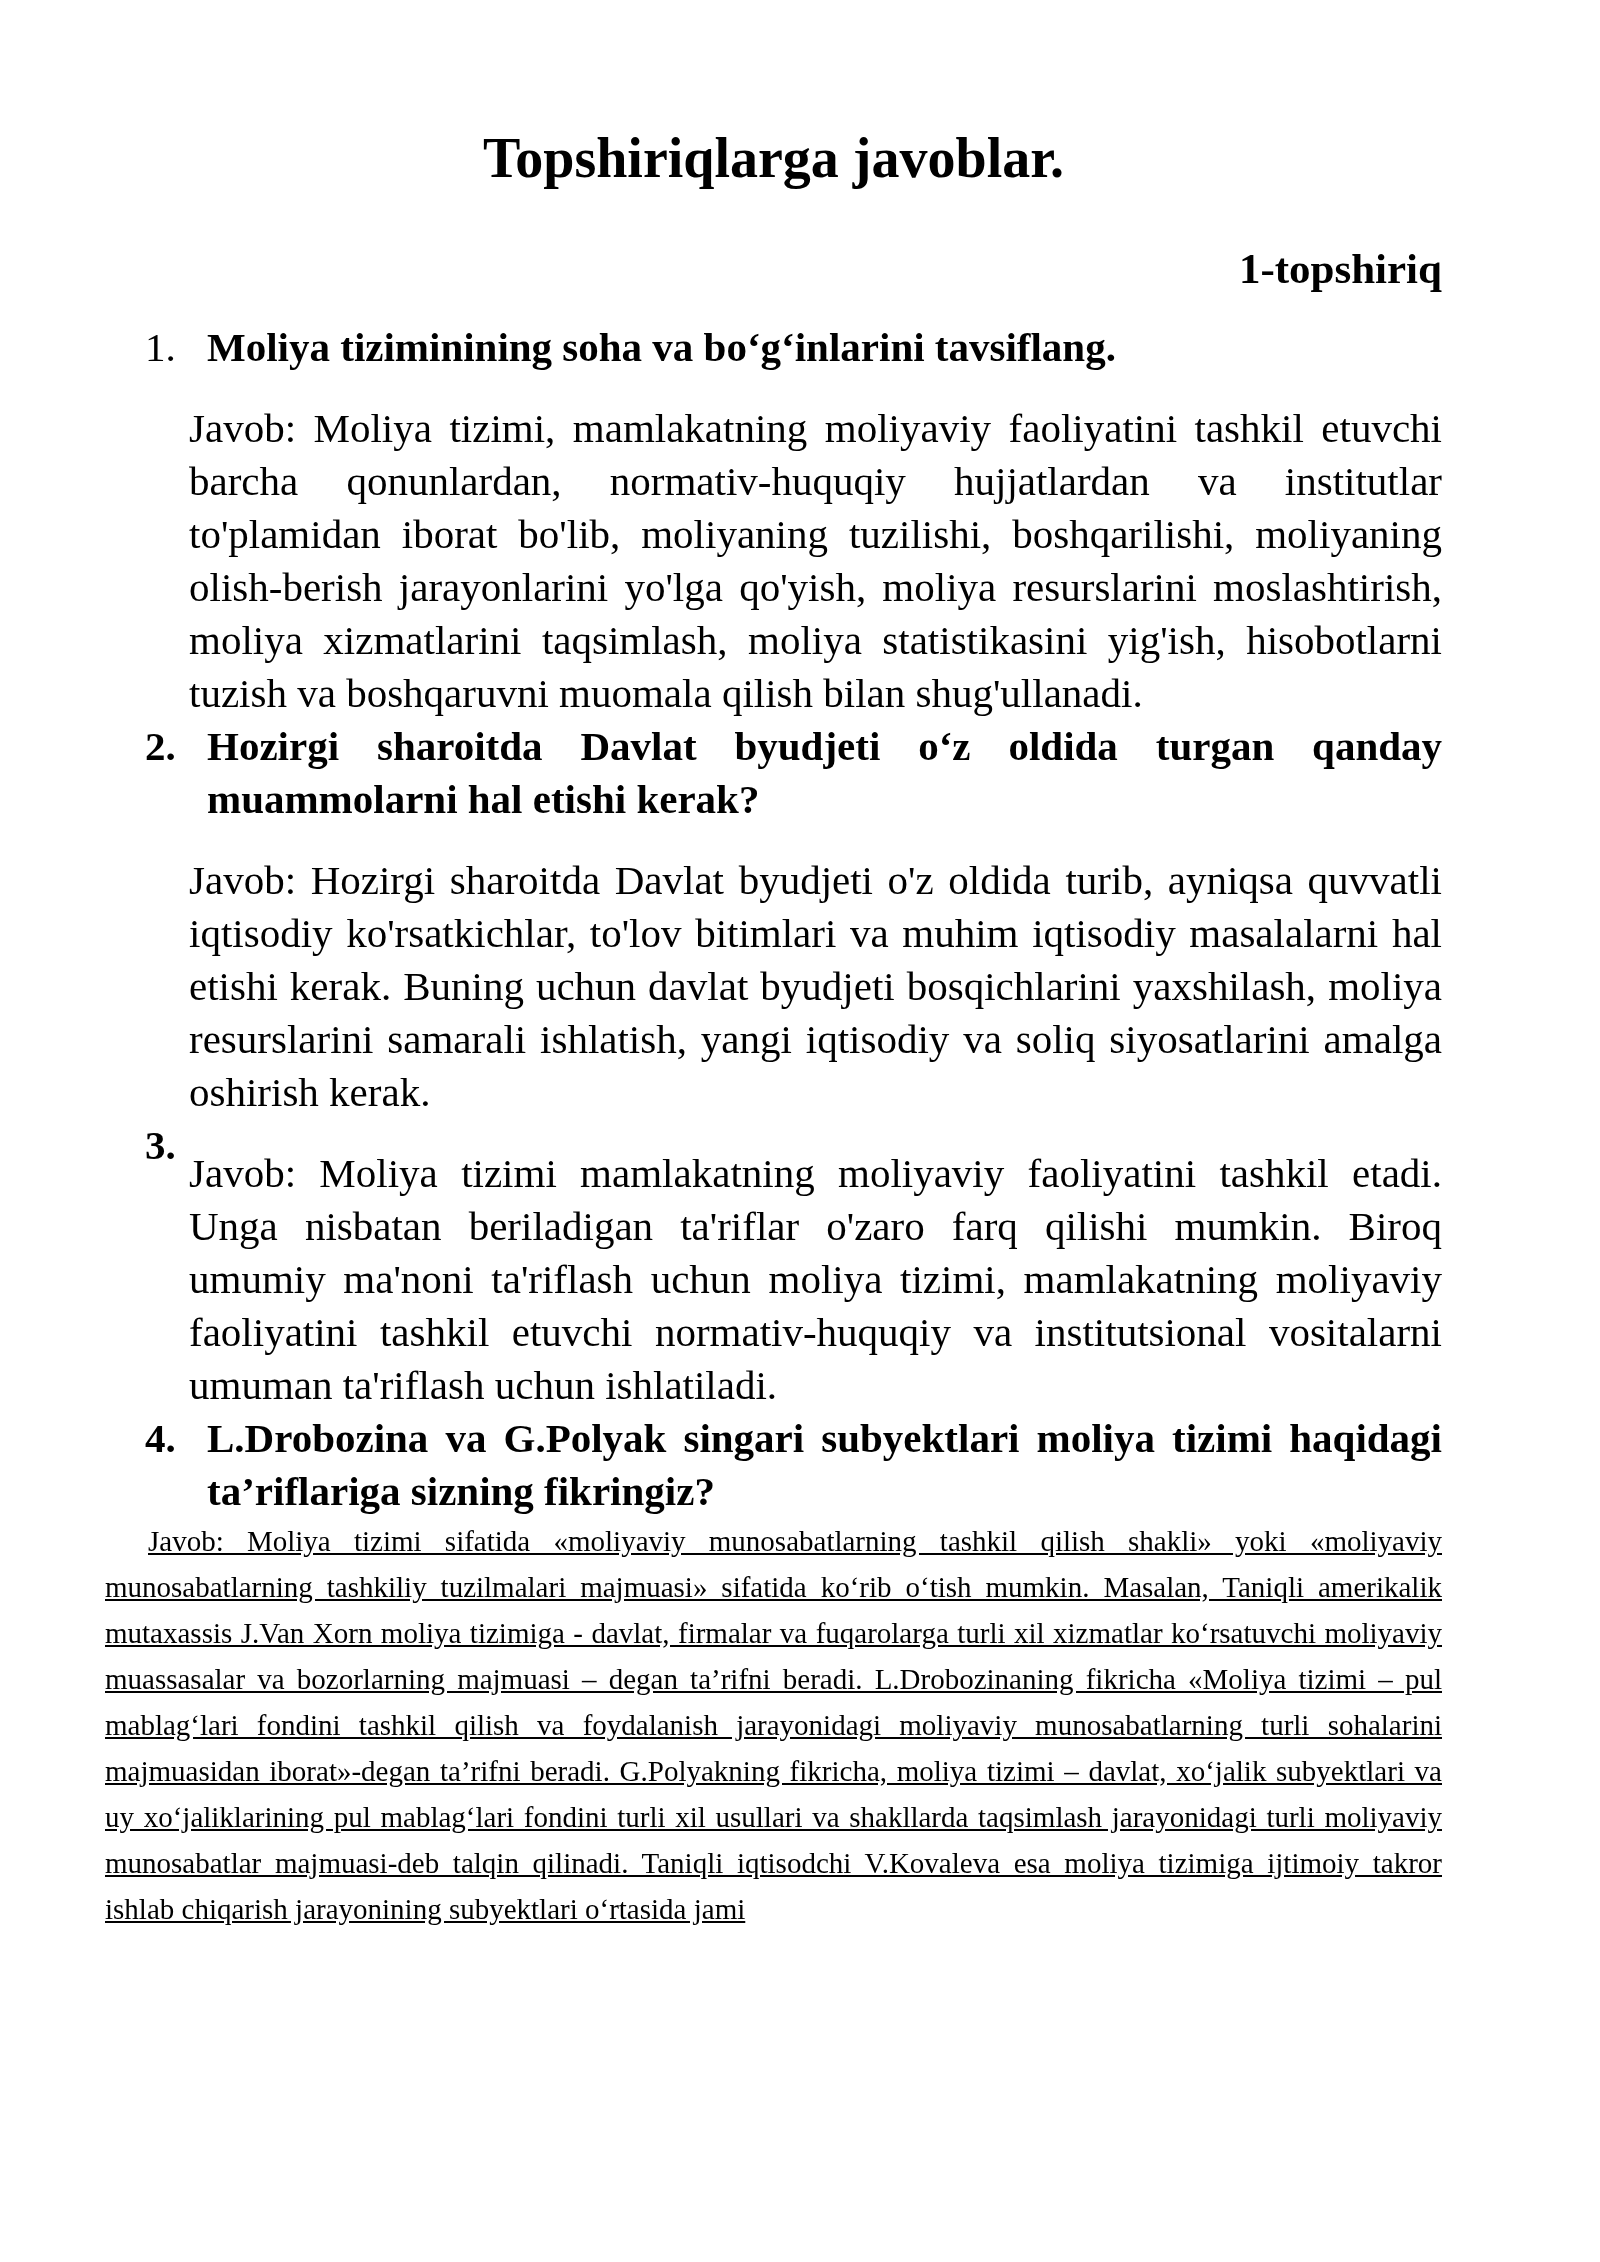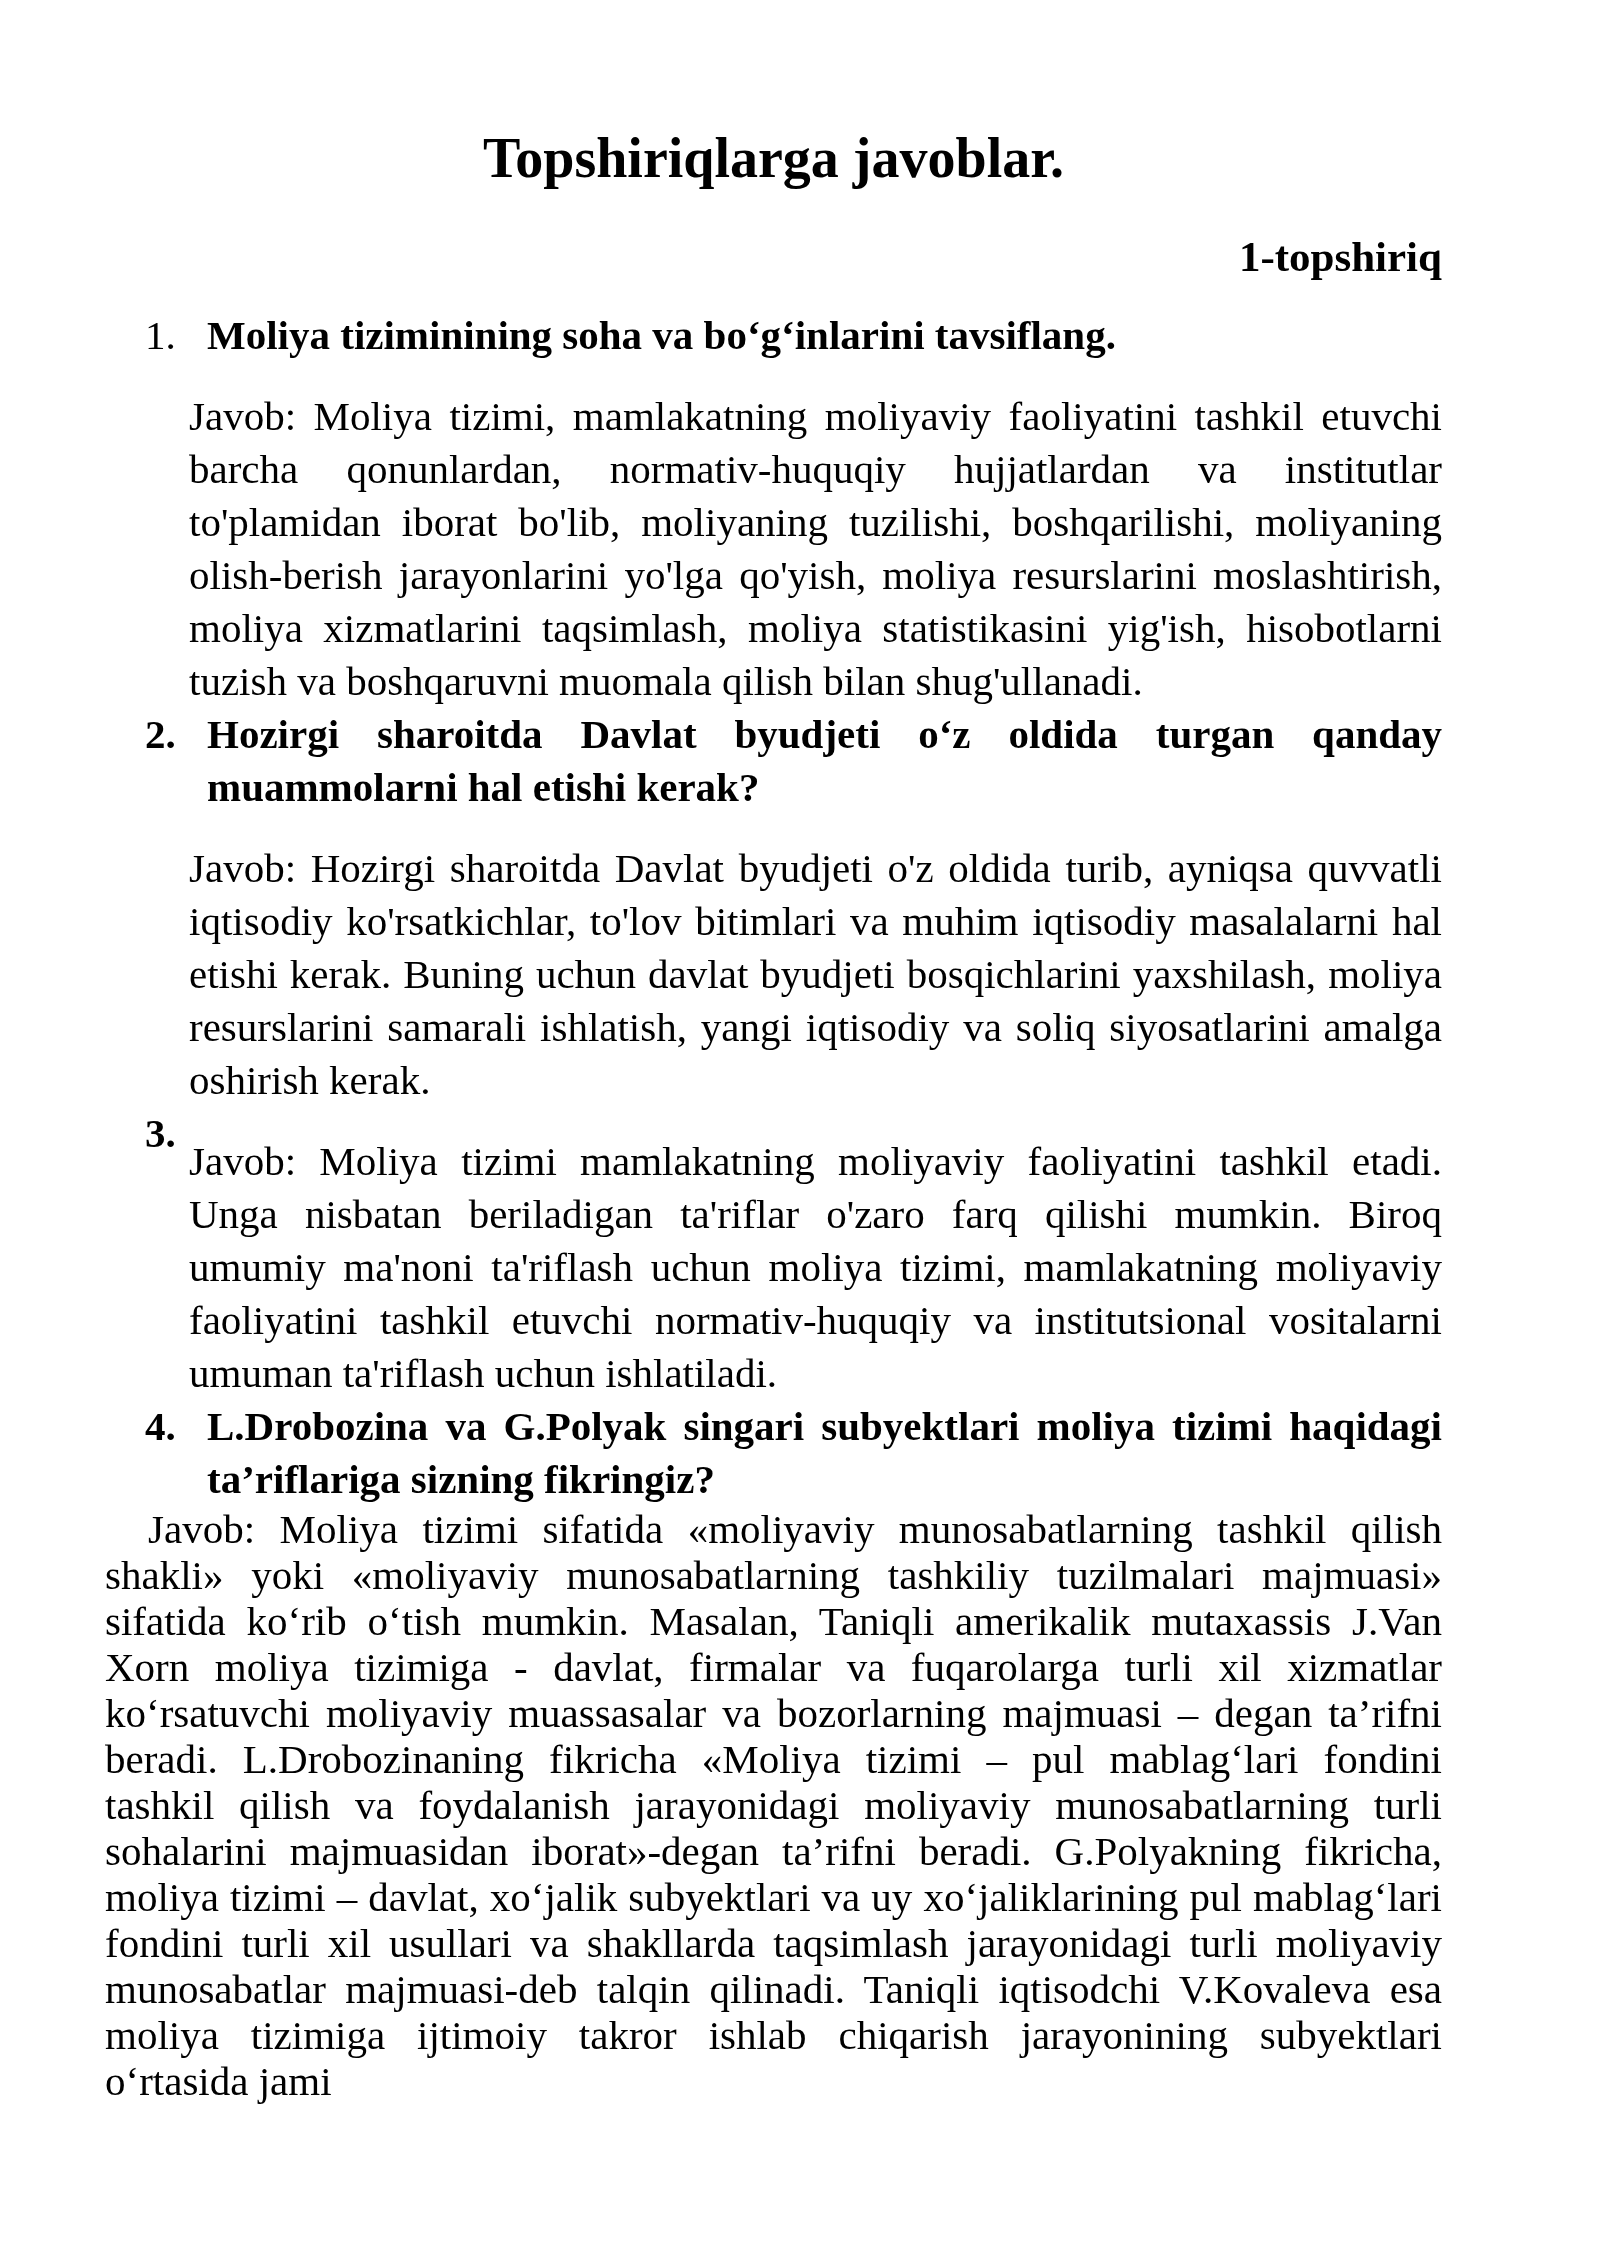--- a/index.html
+++ b/index.html
@@ -19,21 +19,21 @@
     border-radius: 23px;
   }
   .doc-title {
     margin: 0;
     font-size: 56px;
     line-height: 66px;
     font-weight: 700;
     text-align: center;
   }
   .section-label {
-    margin-top: 40px;
+    margin-top: 52px;
     font-size: 43px;
     line-height: 52px;
     font-weight: 700;
     text-align: right;
   }
   .items {
     margin-top: 26px;
     font-size: 41px;
     line-height: 53px;
   }
@@ -59,24 +59,25 @@
     text-align: justify;
     margin-left: 18px;
   }
   .answer {
     font-weight: 400;
     text-align: justify;
     margin-top: 28px;
   }
   .closing {
     margin: 0;
-    font-size: 41px;
+    font-size: 29px;
     line-height: 46px;
     text-align: justify;
     text-indent: 43px;
+    text-decoration: underline;
   }
 </style>
 </head>
 <body>
 
 <div class="page">
 
   <h1 class="doc-title">Topshiriqlarga javoblar.</h1>
 
   <div class="section-label">1-topshiriq</div>

